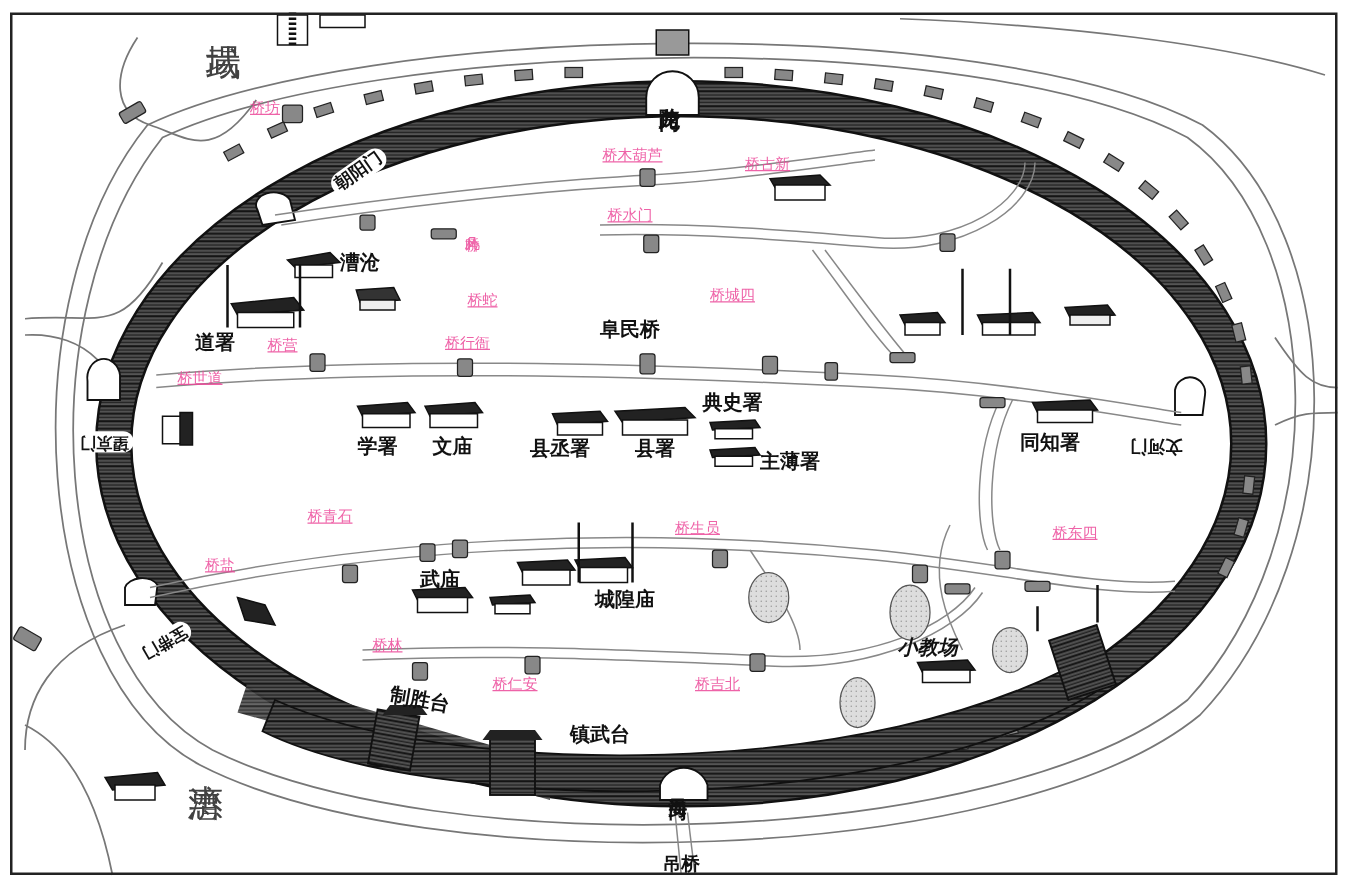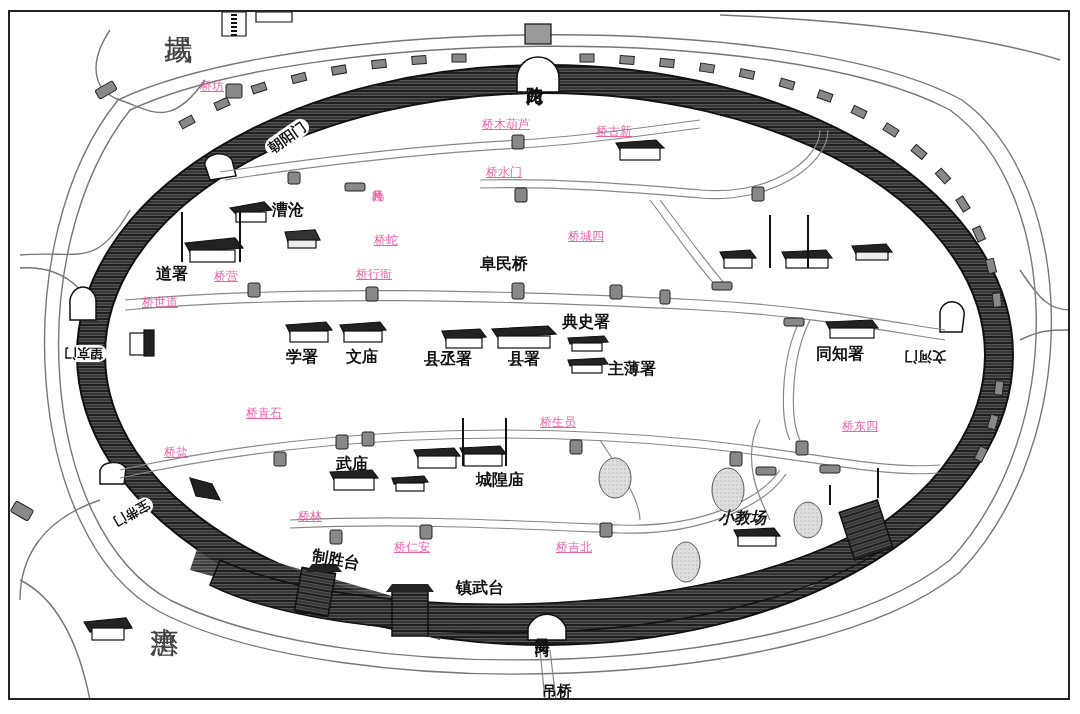--- a/index.html
+++ b/index.html
@@ -266,21 +266,21 @@
   <div class="lbl" style="left:608px; top:361px;">主薄署</div>
   <div class="lbl" style="left:816px; top:346px;text-align:right;">同知署</div>
   <div class="lbl" style="left:336px; top:456px;">武庙</div>
   <div class="lbl" style="left:476px; top:472px;">城隍庙</div>
   <div class="lbl" style="left:718px; top:510px;font-style:italic;">小教场</div>
   <div class="lbl" style="left:312px; top:552px; transform:rotate(10deg);">制胜台</div>
   <div class="lbl" style="left:456px; top:580px;text-align:center;">镇武台</div>
 
   
   <div class="lbl" style="left:480px; top:256px;">阜民桥</div>
-  <div class="lbl" style="left:530px; top:684px; font-size:15px;margin-left:12px;">吊桥</div>
+  <div class="lbl" style="left:530px; top:684px; font-size:15px;">吊桥</div>
 
   
   <div class="hand big" style="left:164px; top:14px;">武場</div>
   <div class="hand big" style="left:150px; top:605px;">惠濟</div>
 
   
   <div class="hand" style="left:200px; top:80px;">桥坊</div>
   <div class="hand" style="left:470px; top:118px;margin-left:12px;">桥木葫芦</div>
   <div class="hand" style="left:486px; top:166px;">桥水门</div>
   <div class="hand" style="left:214px; top:270px;">桥营</div>

